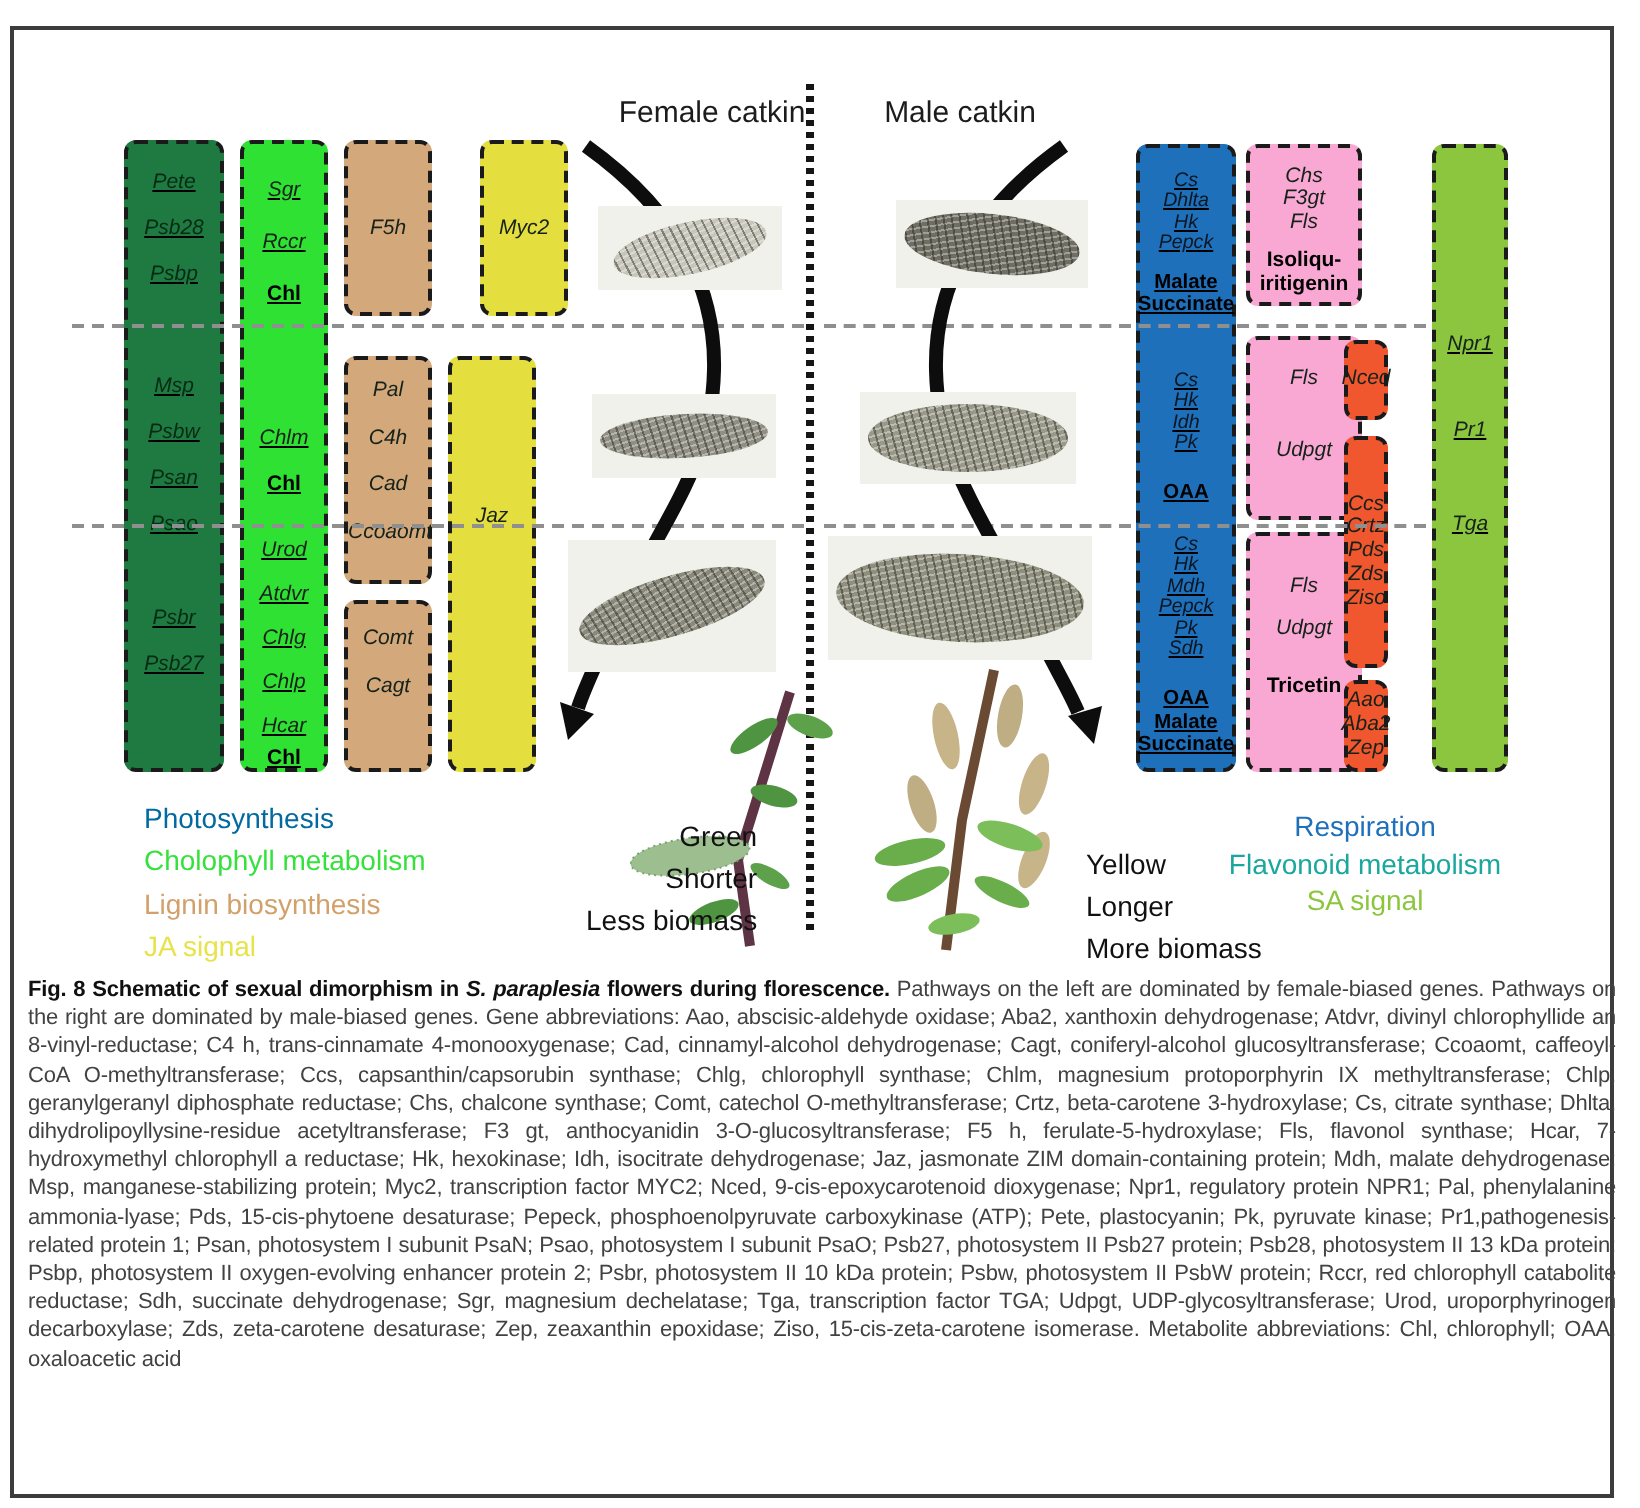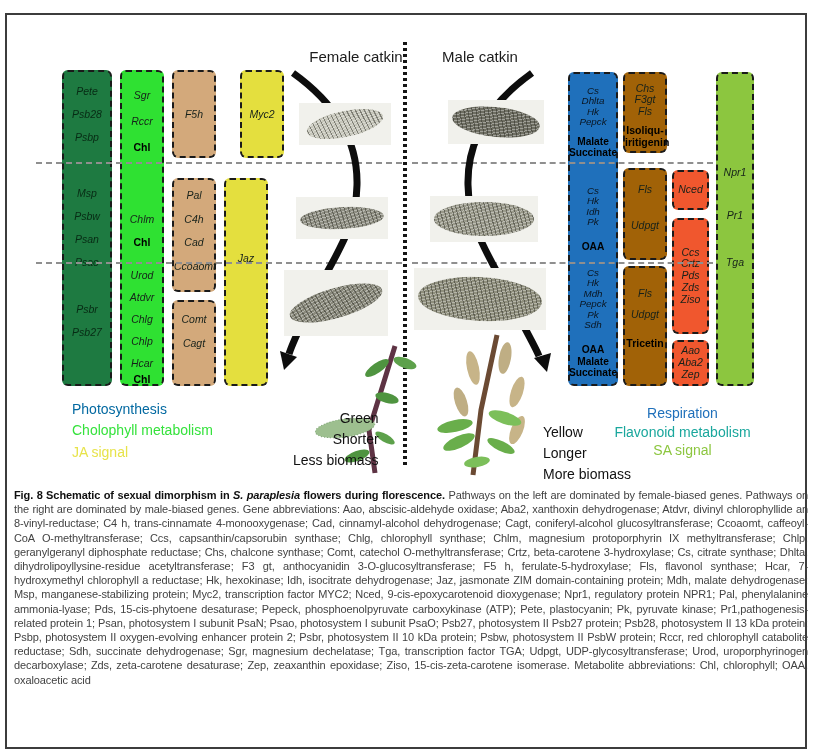--- a/index.html
+++ b/index.html
@@ -11,21 +11,21 @@
   .divider{position:absolute;left:403px;top:42px;width:4px;height:426px;z-index:6;
      background:repeating-linear-gradient(to bottom,#151515 0 3px,transparent 3px 6px);}
   .hdash{position:absolute;height:0;border-top:2px dashed #8f8f8f;z-index:5;}
   .hd1l{left:36px;top:162px;width:366px;}
   .hd2l{left:36px;top:262px;width:366px;}
   .hd1r{left:412px;top:162px;width:301px;}
   .hd2r{left:412px;top:262px;width:301px;}
 
   
   .col{position:absolute;border:2px dashed #1a1a1a;border-radius:6px;z-index:3;box-sizing:border-box;}
-  .grp{position:absolute;left:-4px;right:-4px;}
+  .grp{position:absolute;left:-4px;right:-4px;text-decoration:underline;}
   .gene{text-align:center;font-style:italic;font-size:10.5px;color:#16211a;white-space:nowrap;}
   .gene.bold{font-style:normal;font-weight:bold;color:#000;}
   .cflex{display:flex;flex-direction:column;align-items:center;justify-content:center;}
 
   .dgcol{left:62px;top:70px;width:50px;height:316px;background:#1e7a41;}
   .dgcol .gene{line-height:23px;color:rgba(0,20,8,.78);}
   .dgcol .g1{top:8px}.dgcol .g2{top:110px}.dgcol .g3{top:226px}
 
   .lgcol{left:120px;top:70px;width:44px;height:316px;background:#2fe132;}
   .lgcol .g1 .gene{line-height:26px}.lgcol .g2 .gene{line-height:23px}.lgcol .g3 .gene{line-height:22px}
@@ -44,31 +44,31 @@
   .ja2 .gene{margin-top:72px;}
 
   .blcol{left:568px;top:72px;width:50px;height:314px;background:#1f70bb;}
   .blcol .gene{font-size:9.8px;line-height:10.4px;color:#0a1622;}
   .blcol .gene.bold{font-size:10.2px;line-height:11.2px;color:#000;}
   .blcol .g1{top:12px}.blcol .g2{top:112px}.blcol .g3{top:194px}
   .blcol .g1 .gene:nth-child(5){margin-top:8px}
   .blcol .g2 .gene:nth-child(5){margin-top:13px}
   .blcol .g3 .gene:nth-child(7){margin-top:14px}
 
-  .fvbox{left:623px;width:44px;background:#a16207;}
+  .fvbox{left:623px;width:58px;background:#f9a8d4;}
   .fvbox .gene{line-height:11.4px;}
   .fv1{top:72px;height:81px;padding-top:9px;}
   .fv1 .gene:nth-child(4){margin-top:8px}
   .fv2{top:168px;height:92px;padding-top:14px;}
   .fv2 .gene:nth-child(2){margin-top:25px}
   .fv3{top:266px;height:120px;padding-top:20px;}
   .fv3 .gene:nth-child(2){margin-top:10px}
   .fv3 .gene:nth-child(3){margin-top:17px}
 
-  .crbox{left:672px;width:37px;background:#f0572e;}
+  .crbox{left:672px;width:22px;background:#f0572e;}
   .crbox .gene{line-height:11.8px;}
   .cr1{top:170px;height:40px;}
   .cr2{top:218px;height:116px;}
   .cr3{top:340px;height:46px;}
 
   .sacol{left:716px;top:72px;width:38px;height:314px;background:#8cc63f;}
   .sacol .grp{top:92px}
   .sacol .gene{line-height:13px;}
   .sacol .gene:nth-child(2){margin-top:30px}
   .sacol .gene:nth-child(3){margin-top:34px}
@@ -298,20 +298,21 @@
     <ellipse cx="30" cy="96" rx="18" ry="6" fill="#69ae4b" transform="rotate(-12 30 96)"></ellipse>
     <ellipse cx="80" cy="88" rx="17" ry="6" fill="#7cbf5a" transform="rotate(18 80 88)"></ellipse>
     <ellipse cx="34" cy="112" rx="17" ry="6" fill="#69ae4b" transform="rotate(-24 34 112)"></ellipse>
     <ellipse cx="76" cy="116" rx="15" ry="5" fill="#69ae4b" transform="rotate(26 76 116)"></ellipse>
     <ellipse cx="52" cy="132" rx="13" ry="5" fill="#7cbf5a" transform="rotate(-10 52 132)"></ellipse>
   </svg>
 
   <div class="legendL">
     <div class="lrow" style="color: #0369a1;">Photosynthesis</div>
     <div class="lrow" style="color: rgb(53, 226, 60);">Cholophyll metabolism</div>
+    <div class="lrow" style="color: rgb(210, 160, 107);">Lignin biosynthesis</div>
     <div class="lrow" style="color: rgb(231, 227, 74);">JA signal</div>
   </div>
   <div class="traitsL">
     <div>Green</div>
     <div>Shorter</div>
     <div>Less biomass</div>
   </div>
   <div class="traitsR">
     <div>Yellow</div>
     <div>Longer</div>

